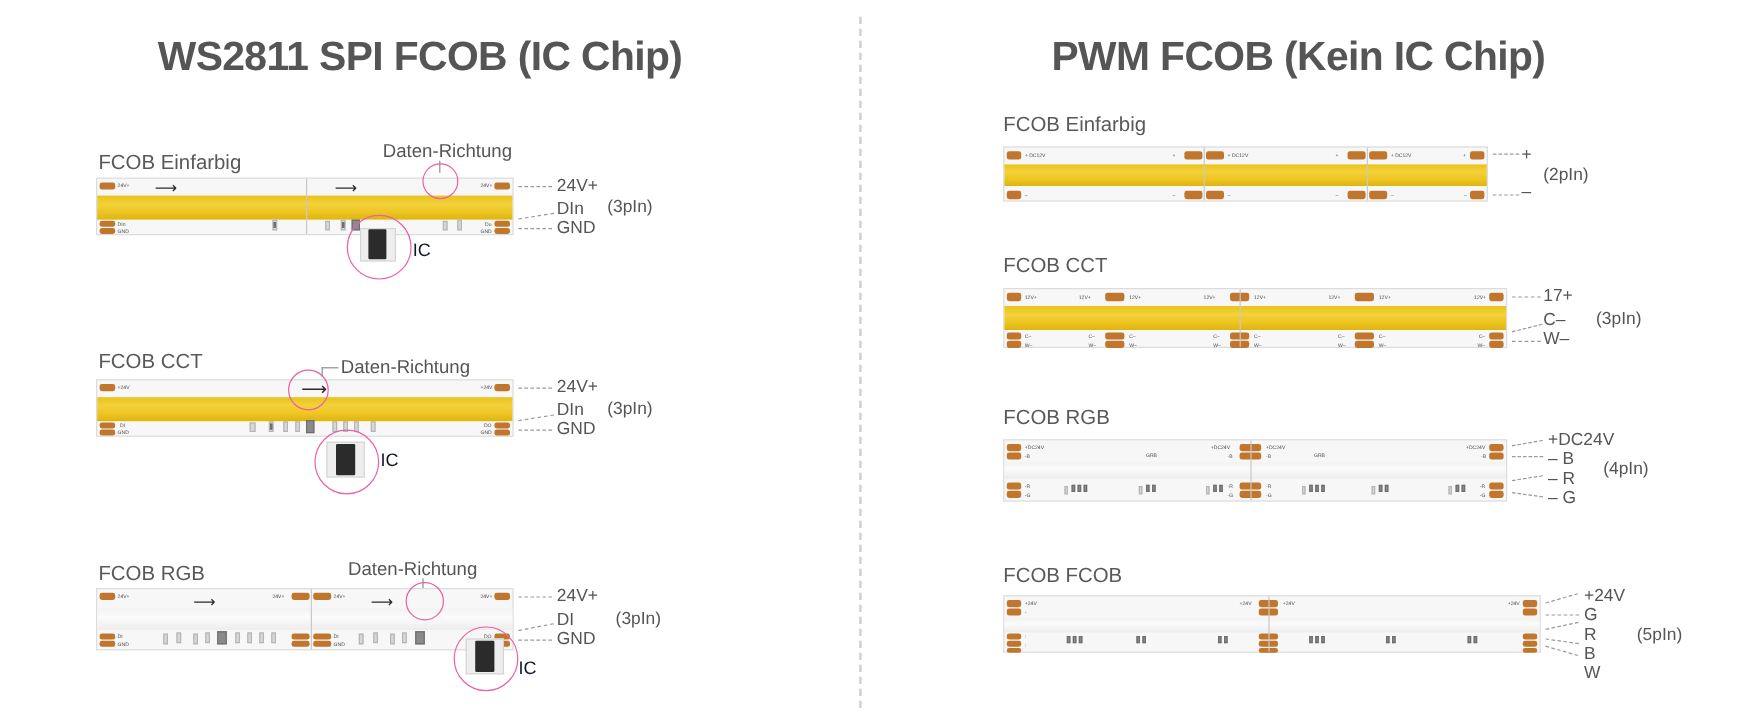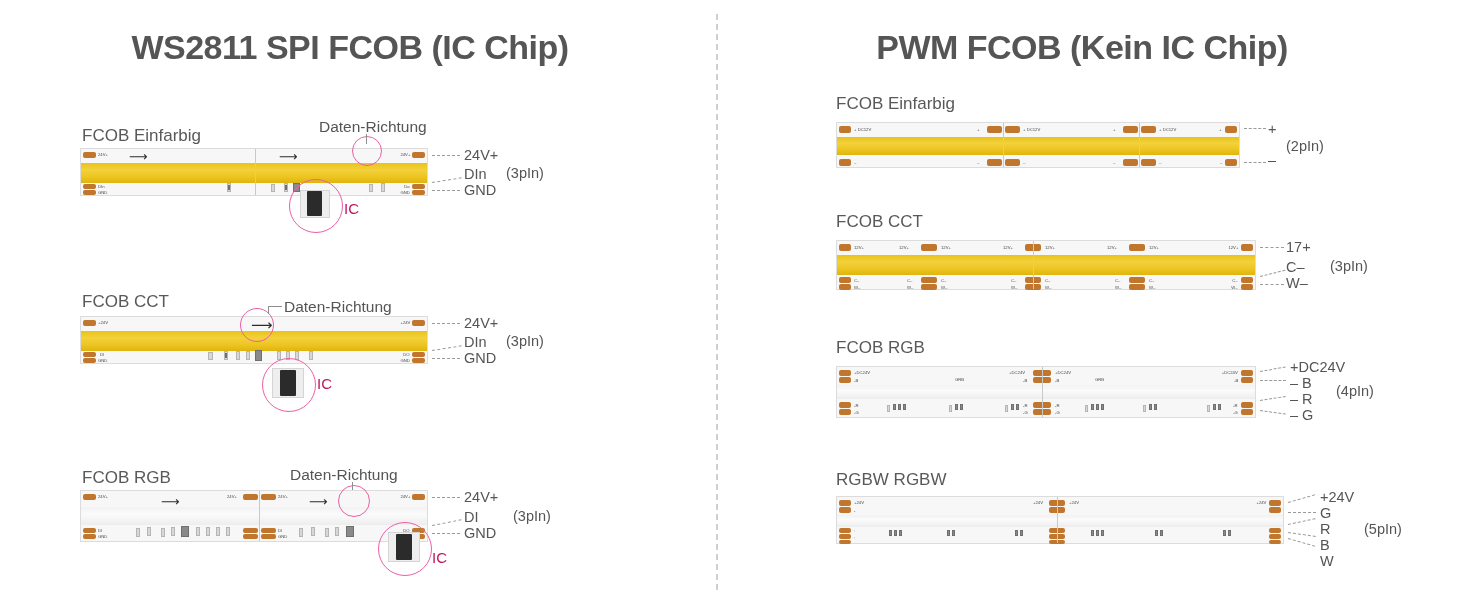--- a/index.html
+++ b/index.html
@@ -45,21 +45,21 @@
 
   .arrow{position:absolute;color:#2b2b2b;font-size:15px;line-height:1;}
   .arrow.sm{font-size:13px;}
   .pin{position:absolute;font-size:14.5px;color:#555;white-space:nowrap;}
   .leader{position:absolute;height:0;border-top:1px dashed #9a9a9a;transform-origin:left center;}
 
   .hlcircle{
     position:absolute;border:1.6px solid #ec5fa6;border-radius:50%;
     background:transparent;box-sizing:border-box;
   }
-  .ictag{position:absolute;font-size:15px;color:#be185d;}
+  .ictag{position:absolute;font-size:15px;color:#0f172a;}
 
   .dr-label{position:absolute;font-size:15.5px;color:#555;white-space:nowrap;}
   .dr-stem{position:absolute;border-left:1px solid #8e8e8e;}
   .dr-stem-h{position:absolute;border-top:1px solid #8e8e8e;}
 </style>
 </head>
 <body>
 
 <div class="panel" id="panel-left">
 
@@ -411,21 +411,21 @@
     <div class="leader" style="left:544px;top:400px;width:26px;transform:rotate(-9deg);"></div>
     <div class="leader" style="left:544px;top:410px;width:26px;transform:rotate(8deg);"></div>
     <div class="pin big" style="left:574px;top:359px;">+DC24V</div>
     <div class="pin big" style="left:574px;top:375px;">– B</div>
     <div class="pin big" style="left:574px;top:391px;">– R</div>
     <div class="pin big" style="left:574px;top:407px;">– G</div>
     <div class="pin" style="left:620px;top:383px;">(4pIn)</div>
   </div>
 
   <div class="block">
-    <div class="block-label" style="left:120px;top:470px;">RGBW RGBW</div>
+    <div class="block-label" style="left:120px;top:470px;">FCOB FCOB</div>
 
     <div class="strip" style="left:120px;top:496px;width:448px;height:48px;">
       <div class="emit white" style="top:18px;height:12px;"></div>
       <div class="pad" style="left:2px;top:3px;width:12px;height:6px;"></div>
       <div class="pad" style="left:2px;top:10px;width:12px;height:6px;"></div>
       <div class="pad" style="left:2px;top:31px;width:12px;height:5px;"></div>
       <div class="pad" style="left:2px;top:37px;width:12px;height:5px;"></div>
       <div class="pad" style="left:2px;top:43px;width:12px;height:4px;"></div>
       <div class="padtxt" style="left:17px;top:3px;">+24V</div>
       <div class="padtxt" style="left:17px;top:11px;">-</div>

